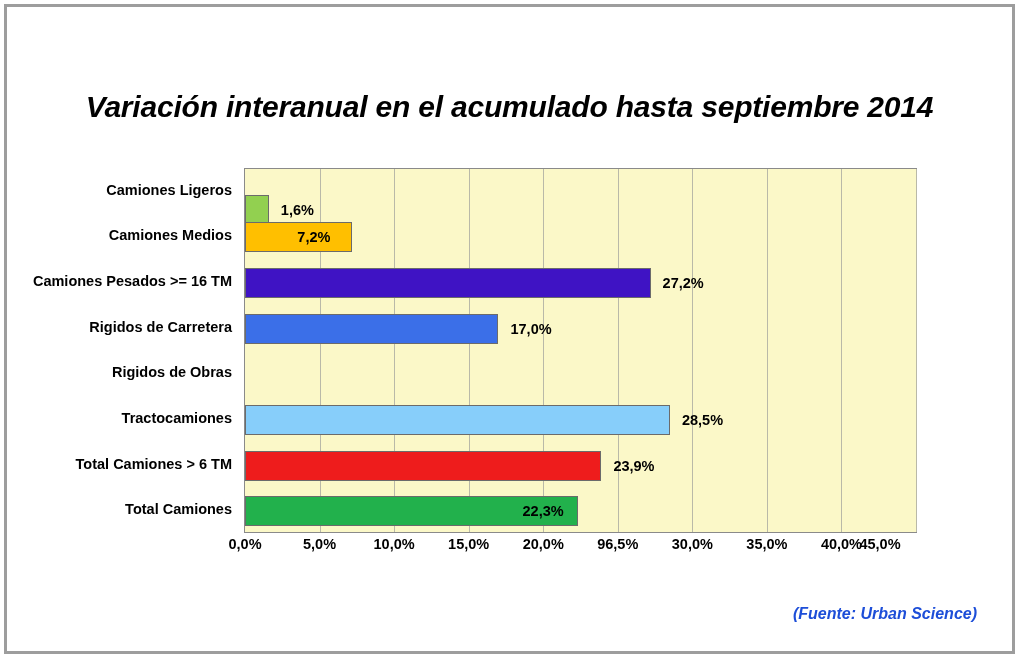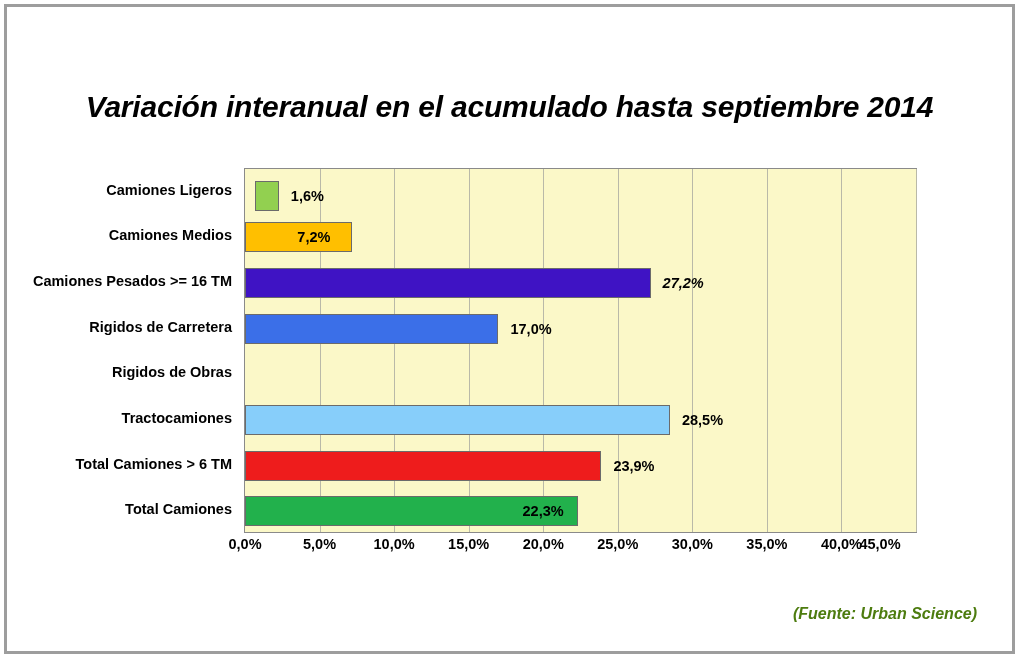--- a/index.html
+++ b/index.html
@@ -124,21 +124,21 @@
     transform: translateX(-50%);
     white-space: nowrap;
   }
   #source {
     position: absolute;
     right: 35px;
     bottom: 28px;
     font-size: 16px;
     font-weight: bold;
     font-style: italic;
-    color: #4d7c0f;
+    color: #1d4ed8;
     white-space: nowrap;
     margin-top: 28px;
   }
 </style>
 </head>
 <body>
 
 <div id="frame">
 
   <div id="subtitle">Variación interanual en el acumulado hasta septiembre 2014</div>
@@ -157,31 +157,31 @@
   <div id="plot">
       <div class="gridline" style="left: 74.5556px;"></div>
       <div class="gridline" style="left: 149.111px;"></div>
       <div class="gridline" style="left: 223.667px;"></div>
       <div class="gridline" style="left: 298.222px;"></div>
       <div class="gridline" style="left: 372.778px;"></div>
       <div class="gridline" style="left: 447.333px;"></div>
       <div class="gridline" style="left: 521.889px;"></div>
       <div class="gridline" style="left: 596.444px;"></div>
       <div class="gridline" style="left: 671px;"></div>
-      <div class="barrow" style="top: 4px; height: 45.625px; width: 671px; margin-left: 10px;">
+      <div class="barrow" style="top: 18px; height: 45.625px; width: 671px;">
         <div class="bar" style="width: 23.8578px; background: rgb(146, 208, 80);"></div>
         <div class="barlabel" style="left: 35.8578px;">1,6%</div>
       </div>
       <div class="barrow" style="top: 45.625px; height: 45.625px; width: 671px;">
         <div class="bar" style="width: 107.36px; background: rgb(255, 191, 0);"></div>
         <div class="barlabel" style="left: 52.36px; text-align: right;">7,2%</div>
       </div>
       <div class="barrow" style="top: 91.25px; height: 45.625px; width: 671px;">
         <div class="bar" style="width: 405.582px; background: rgb(63, 19, 196);"></div>
-        <div class="barlabel" style="left: 417.582px; font-style: italic;">27,2%</div>
+        <div class="barlabel" style="left: 417.582px;">27,2%</div>
       </div>
       <div class="barrow" style="top: 136.875px; height: 45.625px; width: 671px;">
         <div class="bar" style="width: 253.489px; background: rgb(59, 111, 232);"></div>
         <div class="barlabel" style="left: 265.489px;">17,0%</div>
       </div>
       <div class="barrow" style="top: 228.125px; height: 45.625px; width: 671px;">
         <div class="bar" style="width: 424.967px; background: rgb(135, 206, 250);"></div>
         <div class="barlabel" style="left: 436.967px;">28,5%</div>
       </div>
       <div class="barrow" style="top: 273.75px; height: 45.625px; width: 671px;">
@@ -193,21 +193,21 @@
         <div class="barlabel" style="left: 277.518px;">22,3%</div>
       </div>
     </div>
 
   <div id="xaxis">
       <div class="xtick" style="left: 1px;">0,0%</div>
       <div class="xtick" style="left: 75.5556px;">5,0%</div>
       <div class="xtick" style="left: 150.111px;">10,0%</div>
       <div class="xtick" style="left: 224.667px;">15,0%</div>
       <div class="xtick" style="left: 299.222px;">20,0%</div>
-      <div class="xtick" style="left: 373.778px;">25,0%</div>
+      <div class="xtick" style="left: 373.778px;">96,5%</div>
       <div class="xtick" style="left: 448.333px;">30,0%</div>
       <div class="xtick" style="left: 522.889px;">35,0%</div>
       <div class="xtick" style="left: 597.444px;">40,0%</div>
       <div class="xtick" style="left: 636px;">45,0%</div>
     </div>
 
   <div id="source">(Fuente: Urban Science)</div>
 </div>
 
 </body></html>

